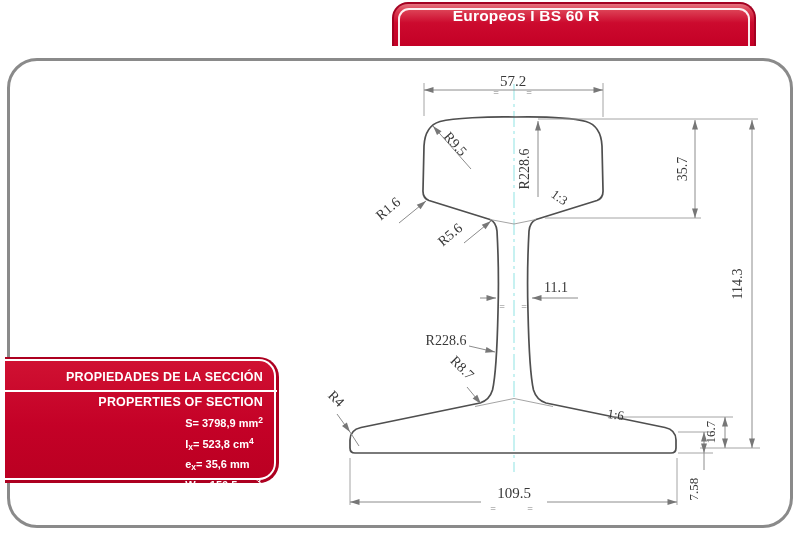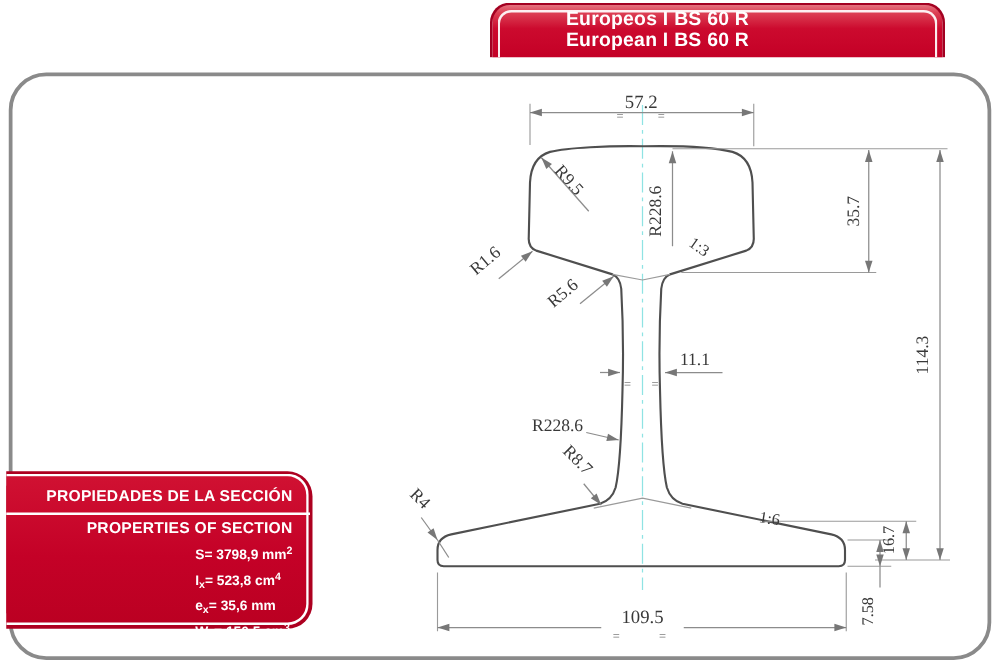--- a/index.html
+++ b/index.html
@@ -13,21 +13,21 @@
   .banner{position:absolute;left:392px;top:2px;width:364px;height:44px;box-sizing:border-box;
           border:2px solid #a30021;border-bottom:none;border-radius:16px 16px 0 0;
           background:linear-gradient(180deg,#e4737f 0%,#dd4256 14%,#cc0a2e 45%,#c40026 100%);
           z-index:3;}
   .banner-gloss{position:absolute;left:4px;right:4px;top:4px;bottom:0;
           border:2px solid rgba(255,255,255,.92);border-bottom:none;border-radius:11px 11px 0 0;}
   .banner-text{position:absolute;left:0;right:0;top:3px;padding-right:96px;text-align:center;
           color:#fff;font-weight:bold;font-size:15.5px;line-height:17px;letter-spacing:.2px;}
 
   
-  .props{position:absolute;left:5px;top:377px;width:245px;height:126px;z-index:3;
+  .props{position:absolute;left:5px;top:357px;width:274px;height:126px;z-index:3;
          background:#ad0020;border-radius:0 20px 20px 0;}
   .props-inner{position:absolute;top:2px;right:3px;bottom:3px;left:0;box-sizing:border-box;
          border:2px solid #fff;border-left:none;border-radius:0 17px 17px 0;
          background:linear-gradient(180deg,#d01132 0%,#c40127 55%,#bb0022 100%);}
   .props-title{position:absolute;right:16px;color:#fff;font-weight:bold;font-size:12.5px;
          letter-spacing:.2px;white-space:nowrap;}
   .props-divider{position:absolute;left:0;right:2px;top:33px;height:2px;background:#fff;}
   .props-values{position:absolute;top:56px;right:16px;text-align:left;color:#fff;
          font-weight:bold;font-size:11px;line-height:14.5px;white-space:nowrap;}
   .props-values sub{font-size:8.5px;vertical-align:-2px;}
@@ -152,21 +152,20 @@
       <text class="mk" text-anchor="middle" x="524" y="310">=</text>
       <text class="mk" text-anchor="middle" x="493" y="512">=</text>
       <text class="mk" text-anchor="middle" x="530" y="512">=</text>
     </g>
   </svg>
 
   <div class="banner">
     <div class="banner-gloss"></div>
     <div class="banner-text">
       <div>Europeos I BS 60 R</div>
-      <div>European I BS 60 R</div>
     </div>
   </div>
 
   <div class="props">
     <div class="props-inner"></div>
     <div class="props-title" style="top:13px;">PROPIEDADES DE LA SECCIÓN</div>
     <div class="props-divider"></div>
     <div class="props-title" style="top:38px;margin-left:34px;">PROPERTIES OF SECTION</div>
     <div class="props-values">
       <div><span>S</span><sub></sub><span>=</span><span> 3798,9 mm</span><sup>2</sup></div>

